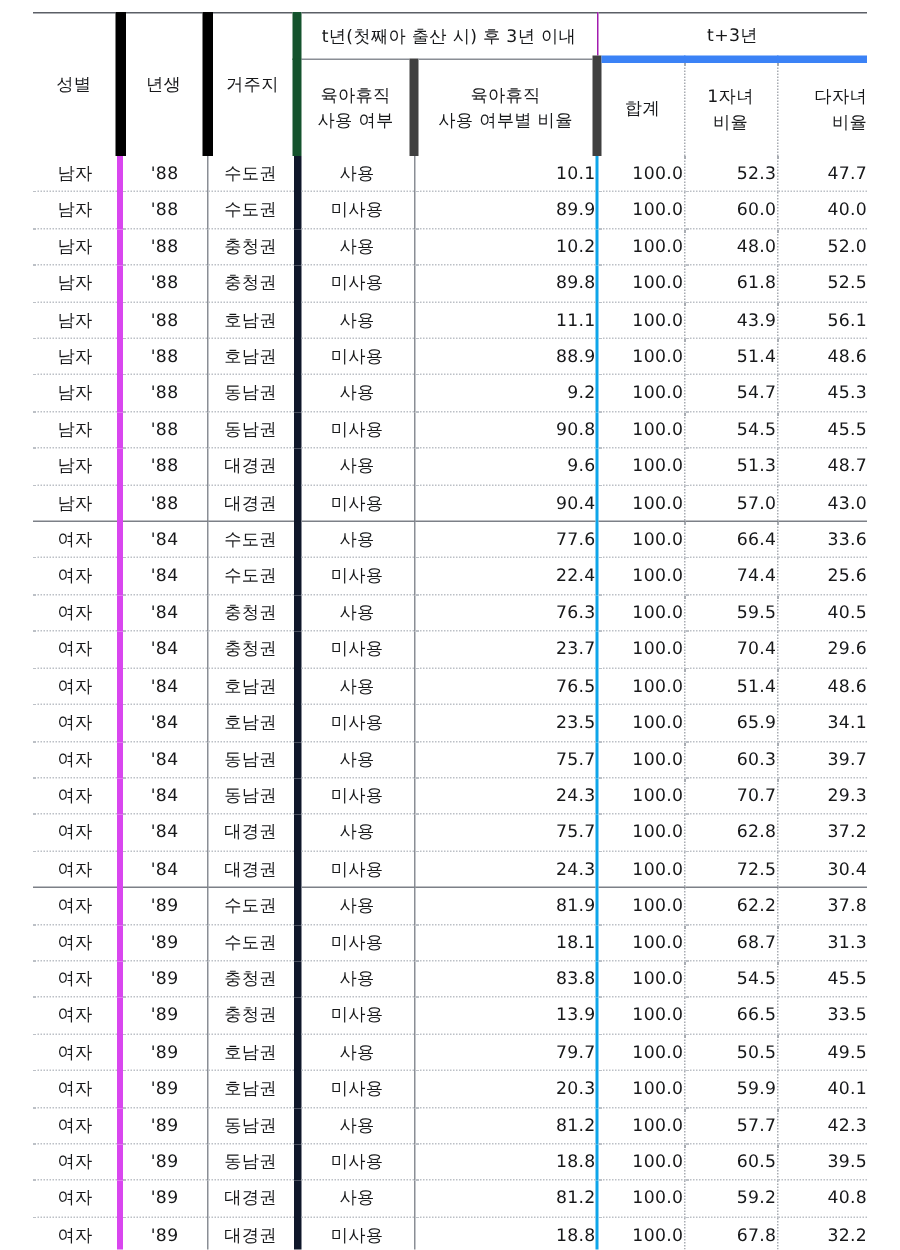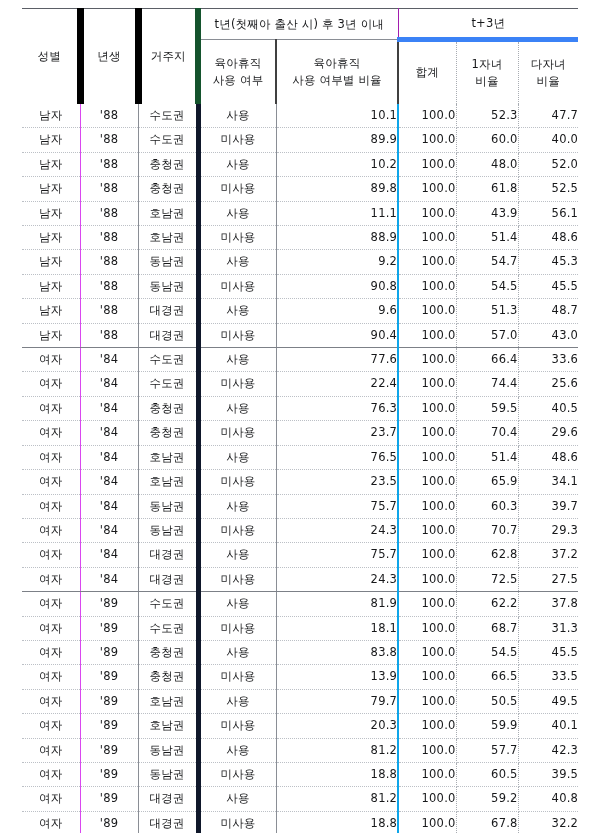--- a/index.html
+++ b/index.html
@@ -62,29 +62,30 @@
   th.grp {
     border-bottom: 1px solid #8a8e95;
     border-right: 1px solid #a21caf;
     height: 28px;
   }
   th.grp-last {
     border-bottom: 5px solid #3b82f6;
     height: 28px;
   }
   th.sub {
-    border-right: 2px solid #404040;
+    border-right: 6px solid #404040;
     height: 62px;
   }
   th.sub-dot {
     border-right: 1px dotted #a8acb2;
     height: 62px;
   }
   th.sub-last {
     height: 62px;
+    text-align: right;
   }
   .hdr-2line {
     display: block;
     line-height: 1.5;
   }
 
   
   tbody td {
     height: 23.4px;
     font-size: 11.5px;
@@ -100,21 +101,21 @@
   tbody tr.table-end td {
     border-bottom: 1.6px solid #5b5f66;
   }
 
   td.c-sex,
   td.c-birth,
   td.c-region,
   td.c-used {
     text-align: center;
   }
-  td.c-sex    { border-right: 1px solid #d946ef; }
+  td.c-sex    { border-right: 4px solid #d946ef; }
   td.c-birth  { border-right: 1px solid #8a8e95; }
   td.c-region { border-right: 5px solid #0f172a; }
   td.c-used   { border-right: 1px solid #8a8e95; }
 
   td.c-ratio,
   td.c-total,
   td.c-one,
   td.c-multi {
     text-align: right;
     padding-right: 10px;
@@ -372,21 +373,21 @@
           <td class="c-multi">37.2</td>
         </tr>
         <tr class="section-end">
           <td class="c-sex">여자</td>
           <td class="c-birth">'84</td>
           <td class="c-region">대경권</td>
           <td class="c-used">미사용</td>
           <td class="c-ratio">24.3</td>
           <td class="c-total">100.0</td>
           <td class="c-one">72.5</td>
-          <td class="c-multi">27.5</td>
+          <td class="c-multi">30.4</td>
         </tr>
         <tr>
           <td class="c-sex">여자</td>
           <td class="c-birth">'89</td>
           <td class="c-region">수도권</td>
           <td class="c-used">사용</td>
           <td class="c-ratio">81.9</td>
           <td class="c-total">100.0</td>
           <td class="c-one">62.2</td>
           <td class="c-multi">37.8</td>

